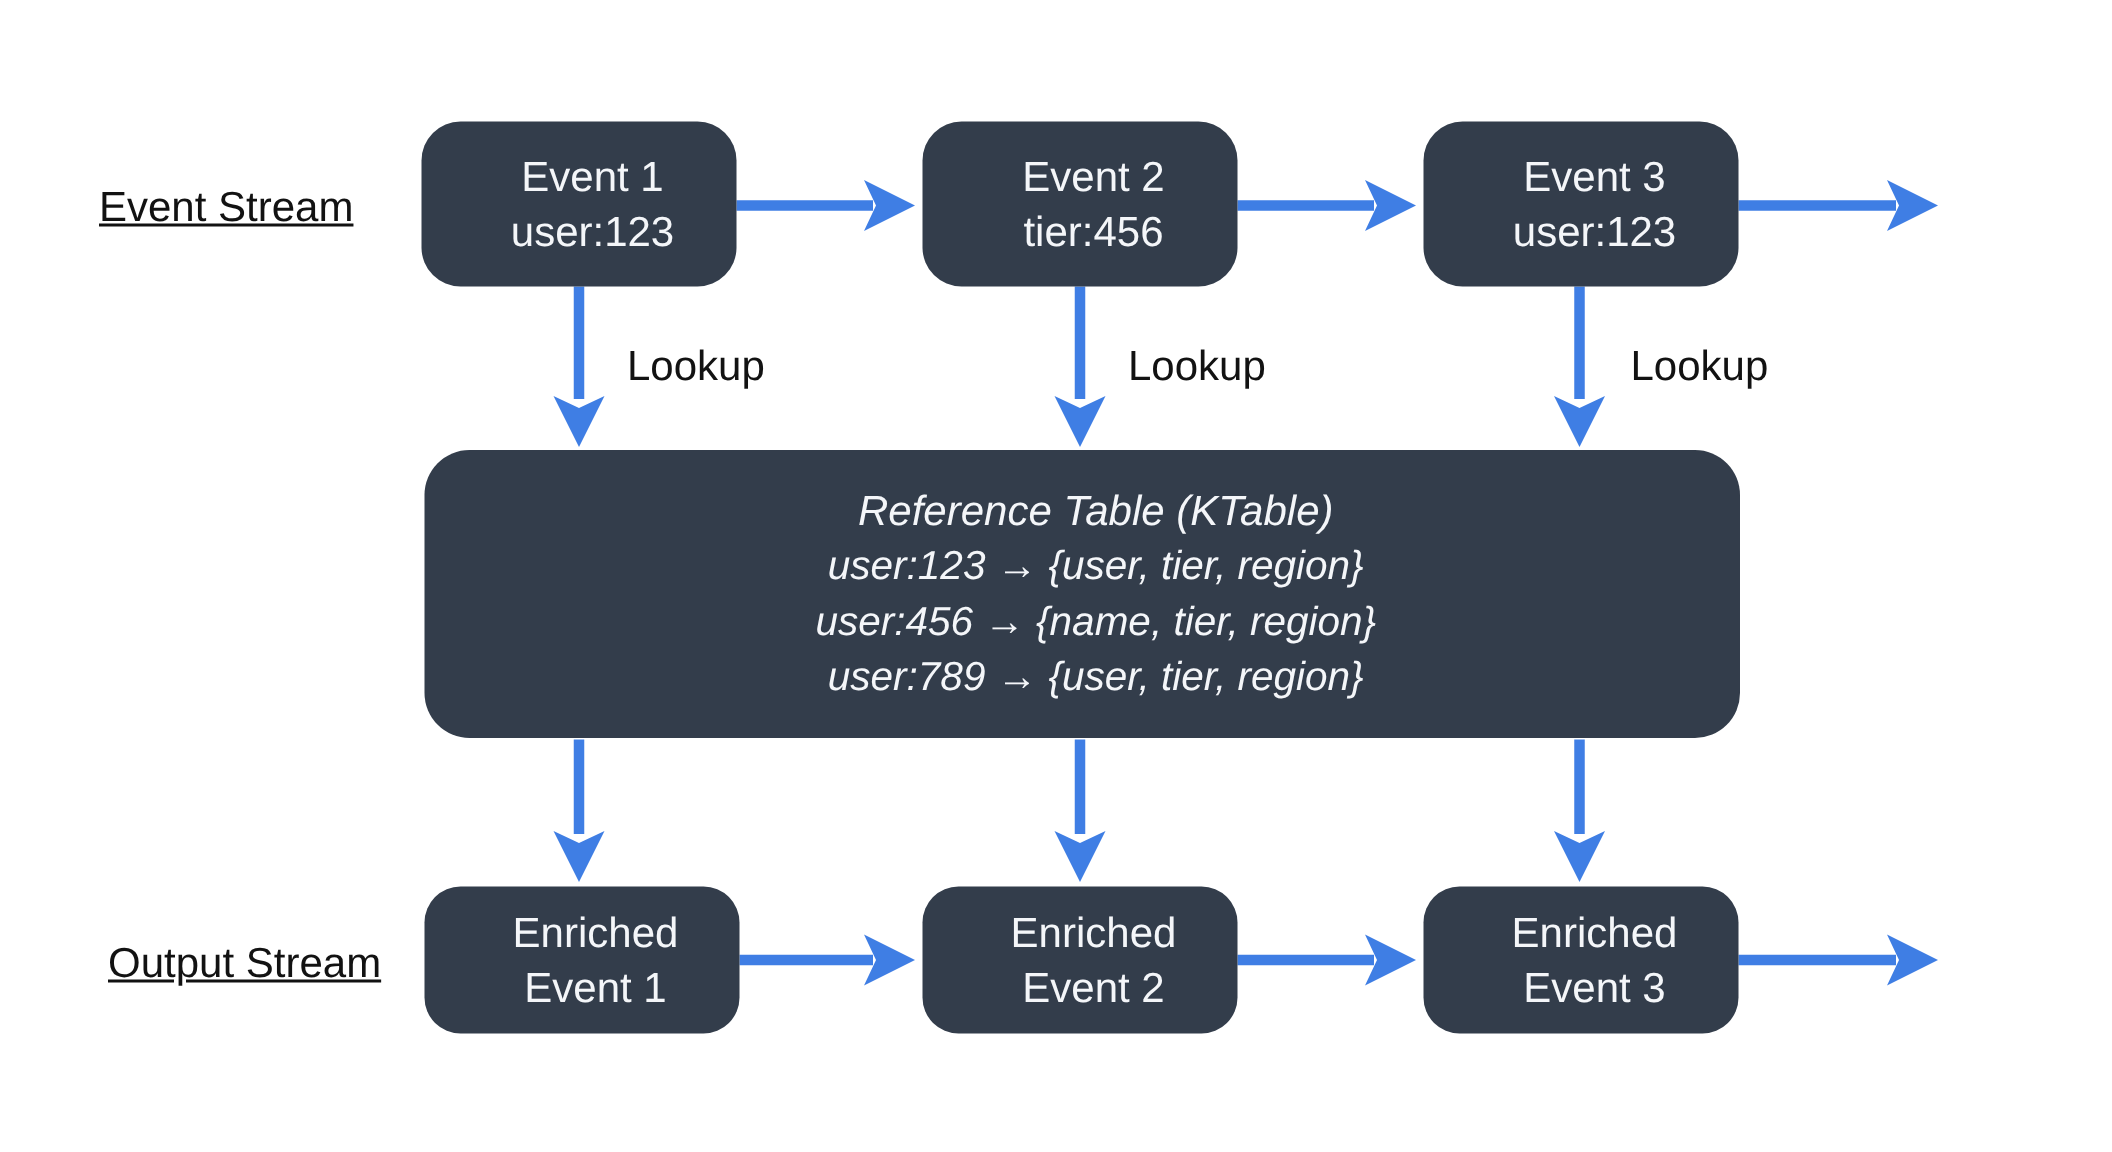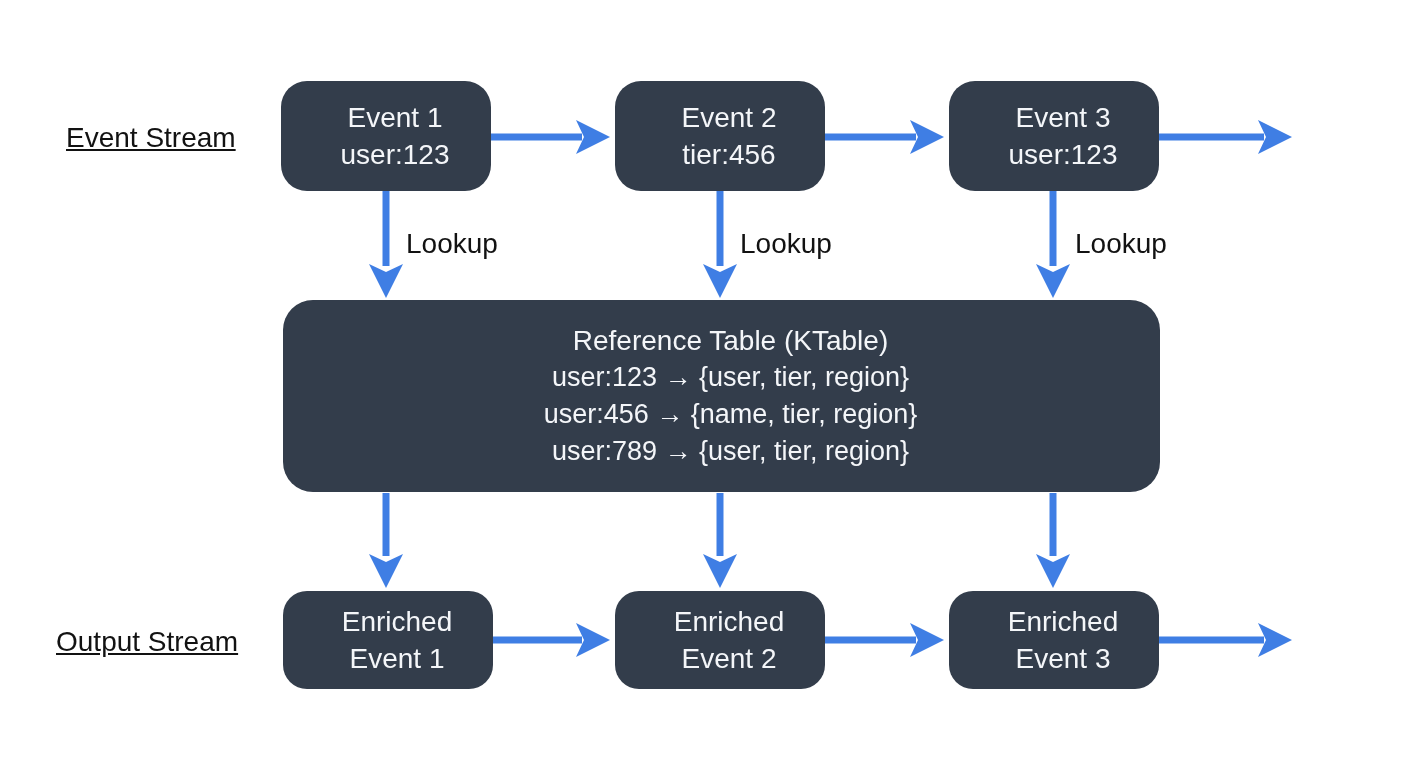--- a/index.html
+++ b/index.html
@@ -41,28 +41,30 @@
     line-height:37px;
     padding-left:18px;
   }
   .event-node{width:210px;height:110px;top:81px;}
   .enriched-node{width:210px;height:98px;top:591px;border-radius:24px;}
   .ref-table{
     left:283px;top:300px;width:877px;height:192px;
     border-radius:30px;
     font-size:27px;
     line-height:37px;
+    font-style:italic;
   }
   .ref-title{font-size:28px;}
   .lookup-label{
     position:absolute;
     transform:translateY(-50%);
     font-size:28px;
     color:var(--label-text);
     white-space:nowrap;
+    margin-left:12px;
   }
 </style>
 </head>
 <body>
 
 <div class="canvas">
 
   <svg class="arrow-layer" viewBox="0 0 1408 768">
 
     <g>
@@ -112,21 +114,21 @@
       <line class="arrow-line" x1="825" y1="640" x2="916" y2="640"></line>
       <polygon class="arrow-head" points="944,640 910,623 918,640 910,657"></polygon>
     </g>
     <g>
       <line class="arrow-line" x1="1159" y1="640" x2="1264" y2="640"></line>
       <polygon class="arrow-head" points="1292,640 1258,623 1266,640 1258,657"></polygon>
     </g>
   </svg>
 
   <div class="stream-label" style="left:66px;top:138px;">Event Stream</div>
-  <div class="stream-label" style="left:56px;top:642px;">Output Stream</div>
+  <div class="stream-label" style="left:72px;top:642px;">Output Stream</div>
 
   <div class="node event-node" style="left:281px;">
     <span>Event 1</span>
     <span>user:123</span>
   </div>
   <div class="node event-node" style="left:615px;">
     <span>Event 2</span>
     <span>tier:456</span>
   </div>
   <div class="node event-node" style="left:949px;">

